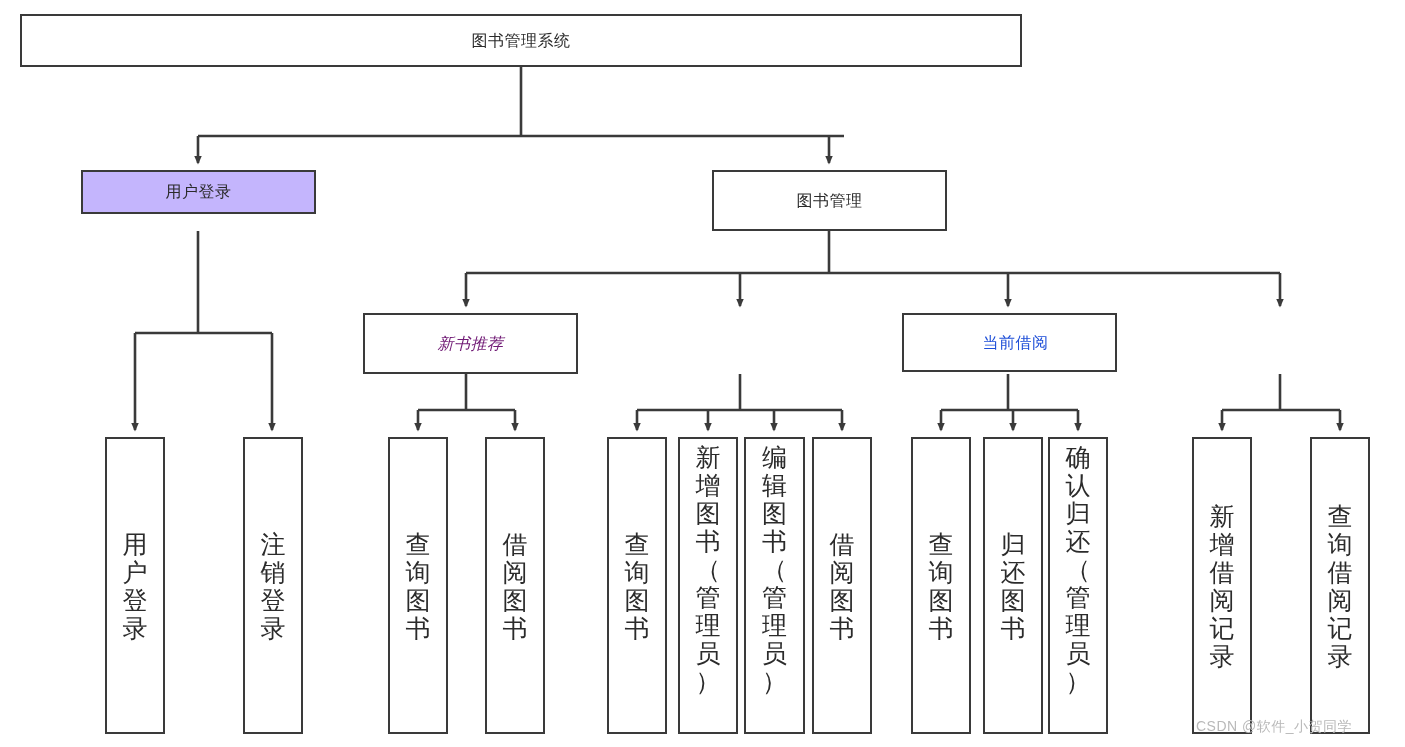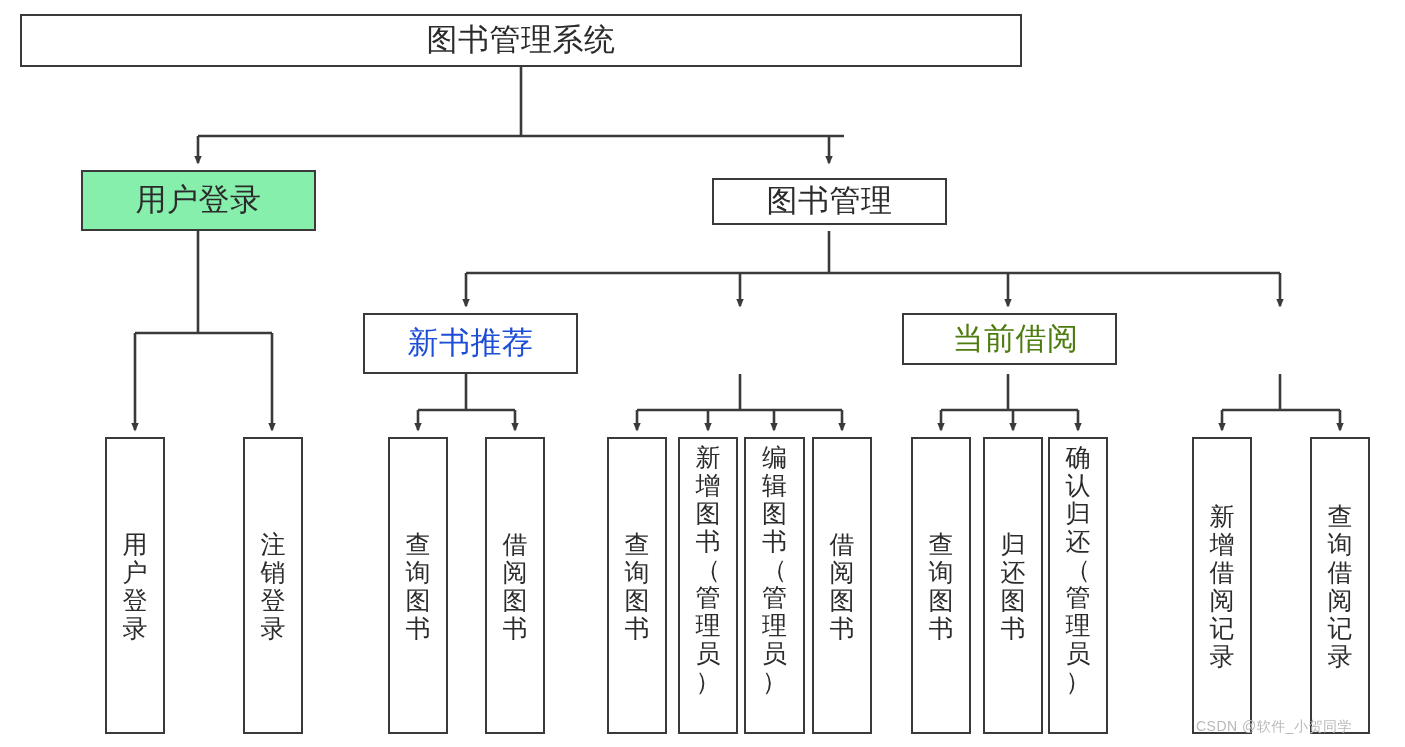--- a/index.html
+++ b/index.html
@@ -30,21 +30,21 @@
     box-sizing: border-box;
     border: 2px solid #3a3a3a;
     background: #ffffff;
     color: #2b2b2b;
     display: flex;
     align-items: center;
     justify-content: center;
     text-align: center;
   }
   .node.horiz {
-    font-size: 31px;
+    font-size: 16px;
     letter-spacing: 0.5px;
     line-height: 1.1;
   }
   
   .node.vert {
     font-size: 25px;
     align-items: center;
     justify-content: center;
     padding: 4px 0;
   }
@@ -119,31 +119,31 @@
       <path d="M1222,410 L1340,410"></path>
       <path d="M1222,410 L1222,430" marker-end="url(#arrowhead)"></path>
       <path d="M1340,410 L1340,430" marker-end="url(#arrowhead)"></path>
     </g>
   </svg>
 
   <div class="node horiz" style="left: 20px; top: 14px; width: 1002px; height: 53px; border-color: rgb(58, 58, 58); background: rgb(255, 255, 255); color: rgb(43, 43, 43);">
     <span>图书管理系统</span>
   </div>
 
-  <div class="node horiz" style="left: 81px; top: 170px; width: 235px; height: 61px; border-color: rgb(58, 58, 58); background: #86efac; color: rgb(43, 43, 43);">
+  <div class="node horiz" style="left: 81px; top: 170px; width: 235px; height: 44px; border-color: rgb(58, 58, 58); background: #c4b5fd; color: rgb(43, 43, 43);">
     <span>用户登录</span>
   </div>
-  <div class="node horiz" style="left: 712px; top: 178px; width: 235px; height: 47px; border-color: rgb(58, 58, 58); background: rgb(255, 255, 255); color: rgb(43, 43, 43);">
+  <div class="node horiz" style="left: 712px; top: 170px; width: 235px; height: 61px; border-color: rgb(58, 58, 58); background: rgb(255, 255, 255); color: rgb(43, 43, 43);">
     <span>图书管理</span>
   </div>
 
-  <div class="node horiz" style="left: 363px; top: 313px; width: 215px; height: 61px; border-color: rgb(58, 58, 58); background: rgb(255, 255, 255); color: #1d4ed8;">
+  <div class="node horiz" style="left: 363px; top: 313px; width: 215px; height: 61px; border-color: rgb(58, 58, 58); background: rgb(255, 255, 255); color: #701a75; font-style: italic;">
     <span>新书推荐</span>
   </div>
-  <div class="node horiz" style="left: 902px; top: 313px; width: 215px; height: 52px; border-color: rgb(58, 58, 58); background: rgb(255, 255, 255); color: #4d7c0f; padding-left: 12px;">
+  <div class="node horiz" style="left: 902px; top: 313px; width: 215px; height: 59px; border-color: rgb(58, 58, 58); background: rgb(255, 255, 255); color: #1d4ed8; padding-left: 12px;">
     <span>当前借阅</span>
   </div>
 
   <div class="node vert" style="left: 105px; top: 437px; width: 60px; height: 297px; border-color: rgb(58, 58, 58); background: rgb(255, 255, 255); color: rgb(43, 43, 43);">
     <span class="vtext">用
 户
 登
 录</span>
   </div>
   <div class="node vert" style="left: 243px; top: 437px; width: 60px; height: 297px; border-color: rgb(58, 58, 58); background: rgb(255, 255, 255); color: rgb(43, 43, 43);">

